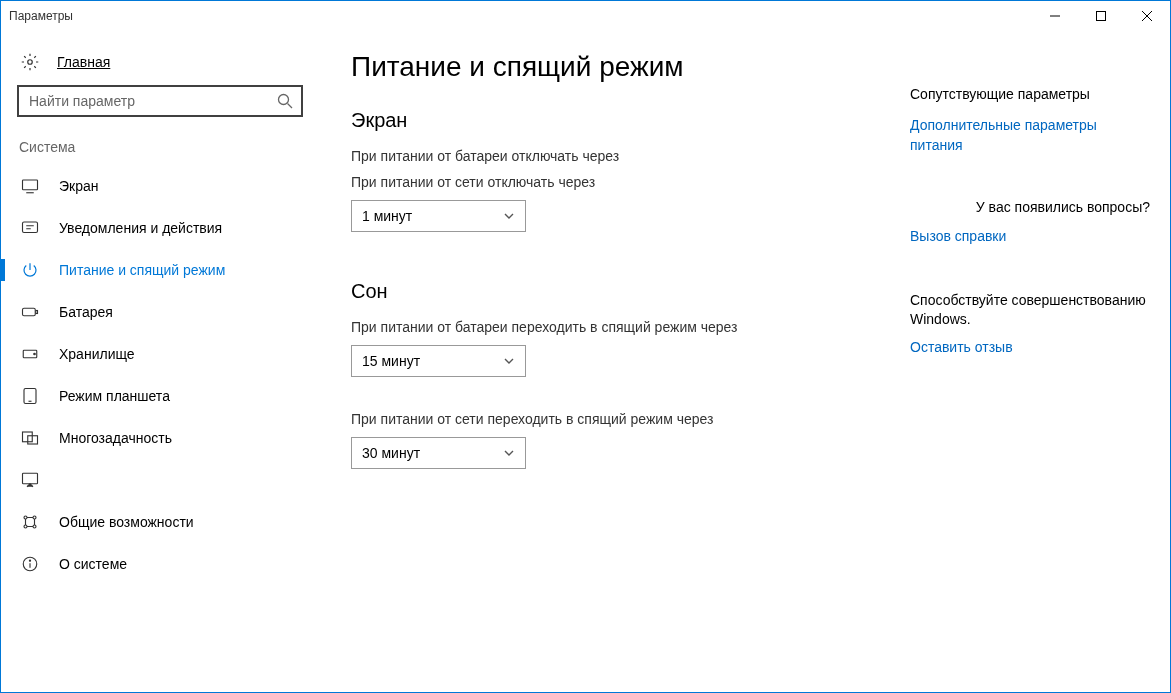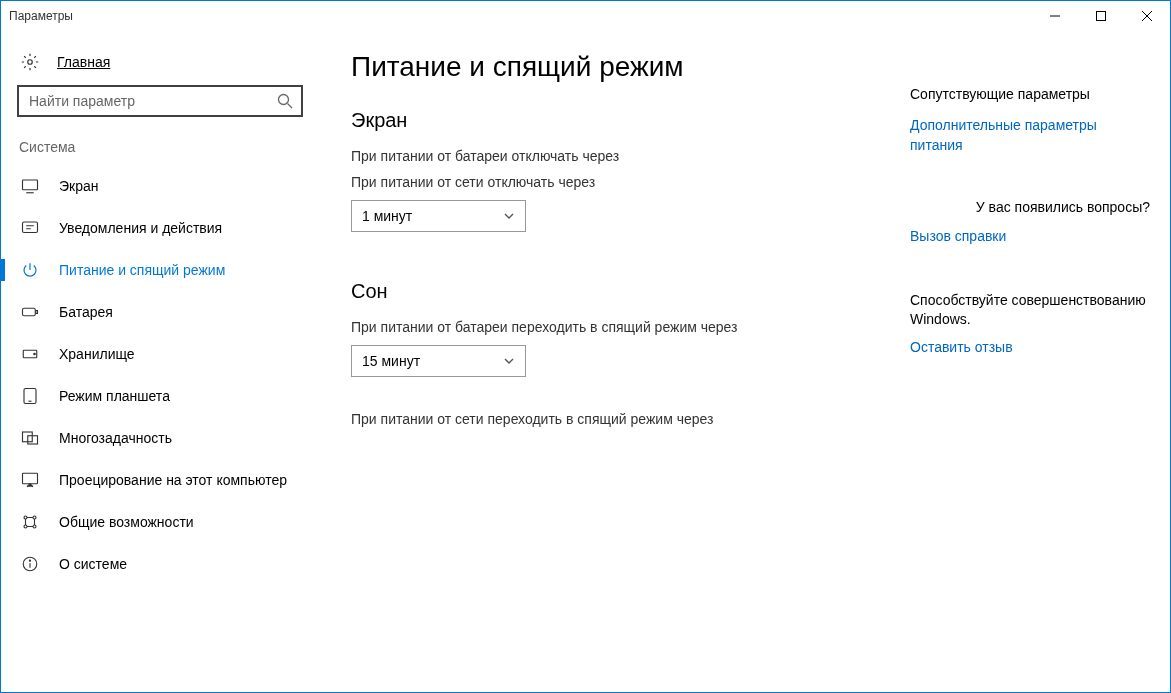--- a/index.html
+++ b/index.html
@@ -161,21 +161,20 @@
       <span>Многозадачность</span>
     </div>
 
     <div class="nav-item">
       <span class="nav-icon">
           <svg viewBox="0 0 24 24" fill="none" stroke="#333" stroke-width="1.5">
             <rect x="2" y="3" width="20" height="14" rx="1"></rect>
             <path d="M8 21l4-4 4 4" fill="#333"></path>
           </svg>
         </span>
-      <span>Проецирование на этот компьютер</span>
     </div>
 
     <div class="nav-item">
       <span class="nav-icon">
           <svg viewBox="0 0 24 24" fill="none" stroke="#333" stroke-width="1.5">
             <circle cx="6" cy="6" r="2"></circle>
             <circle cx="18" cy="6" r="2"></circle>
             <circle cx="6" cy="18" r="2"></circle>
             <circle cx="18" cy="18" r="2"></circle>
             <path d="M8 6h8M6 8v8M18 8v8M8 18h8"></path>
@@ -220,20 +219,28 @@
     <div class="select">
       <span>15 минут</span>
       <span>
           <svg class="chev" viewBox="0 0 12 12" fill="none" stroke="#555" stroke-width="1.4">
             <path d="M2 4l4 4 4-4"></path>
           </svg>
         </span>
     </div>
 
     <div class="field-label">При питании от сети переходить в спящий режим через</div>
+    <div class="select">
+      <span>30 минут</span>
+      <span>
+          <svg class="chev" viewBox="0 0 12 12" fill="none" stroke="#555" stroke-width="1.4">
+            <path d="M2 4l4 4 4-4"></path>
+          </svg>
+        </span>
+    </div>
   </div>
 
   <div class="aside">
     <div class="aside-title">Сопутствующие параметры</div>
     <a class="aside-link">Дополнительные параметры питания</a>
 
     <div class="aside-question">У вас появились вопросы?</div>
     <a class="aside-link">Вызов справки</a>
 
     <div class="aside-text">Способствуйте совершенствованию Windows.</div>

